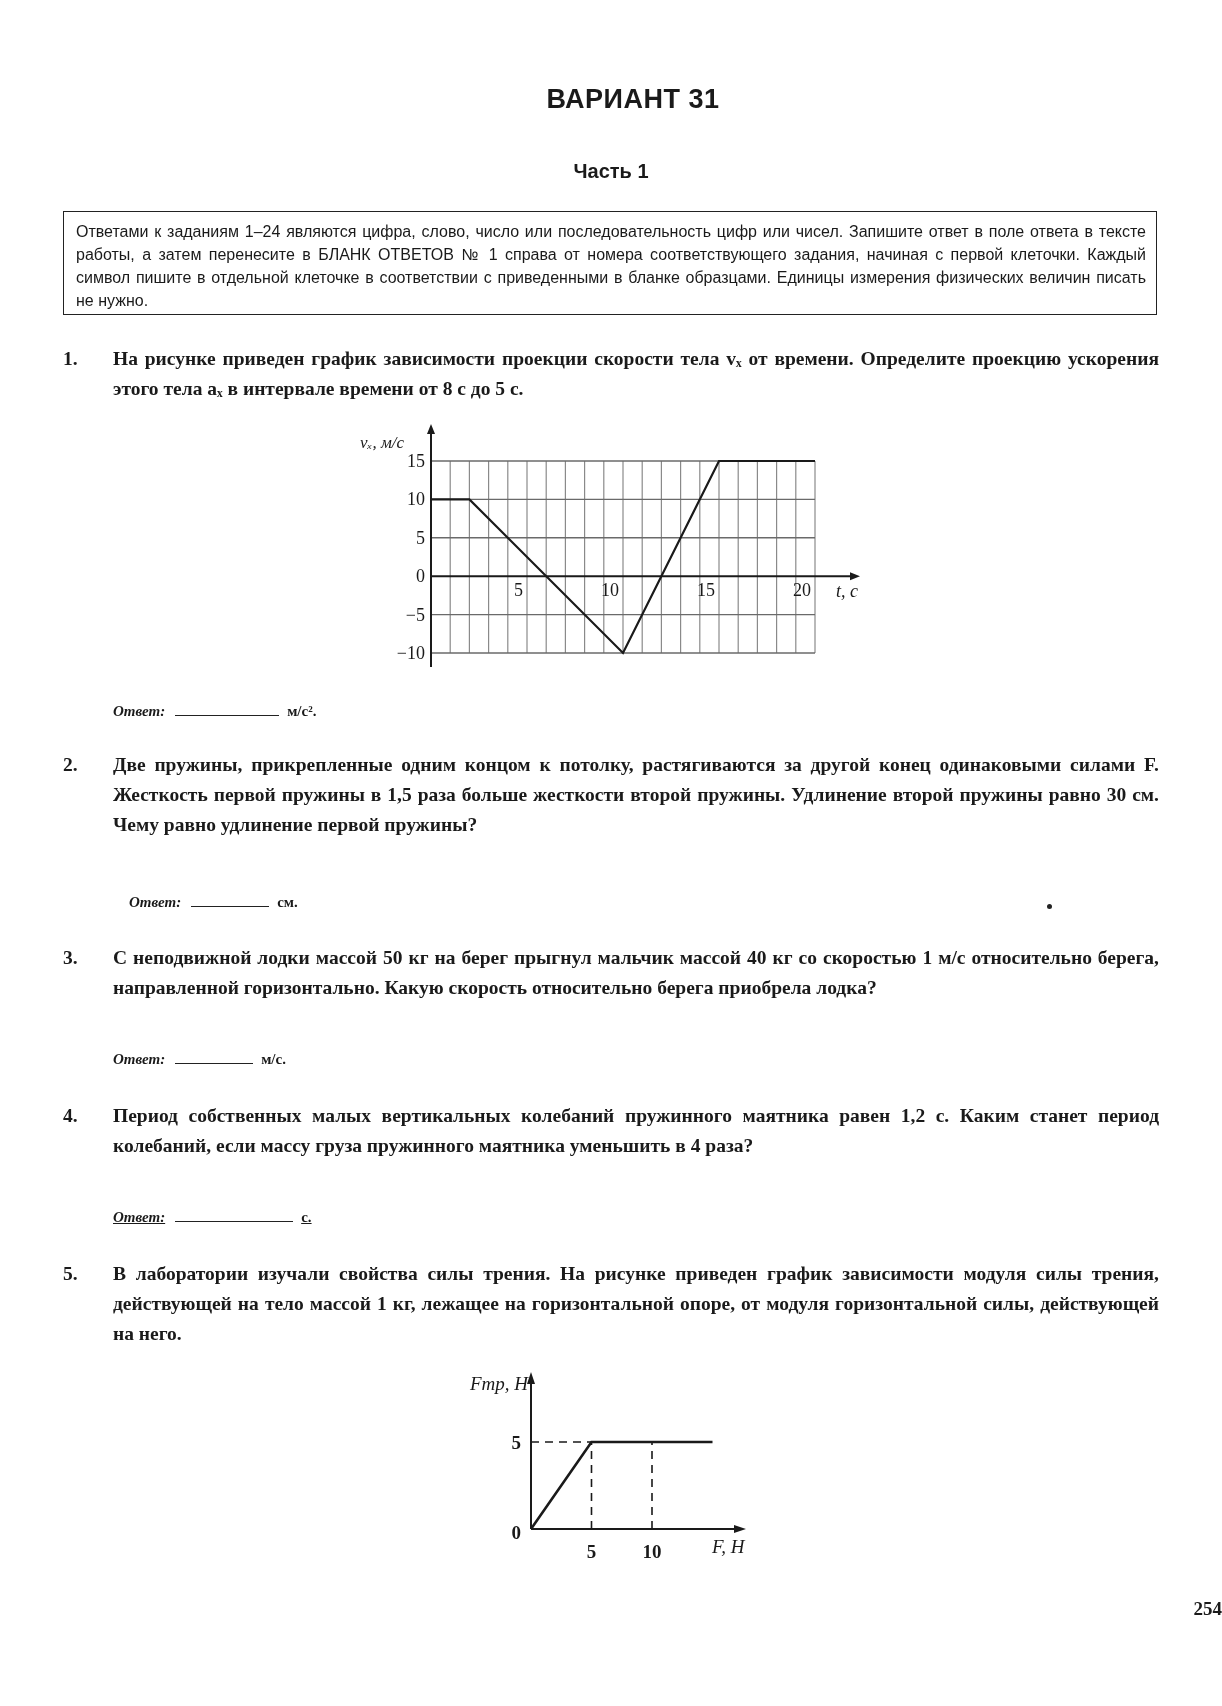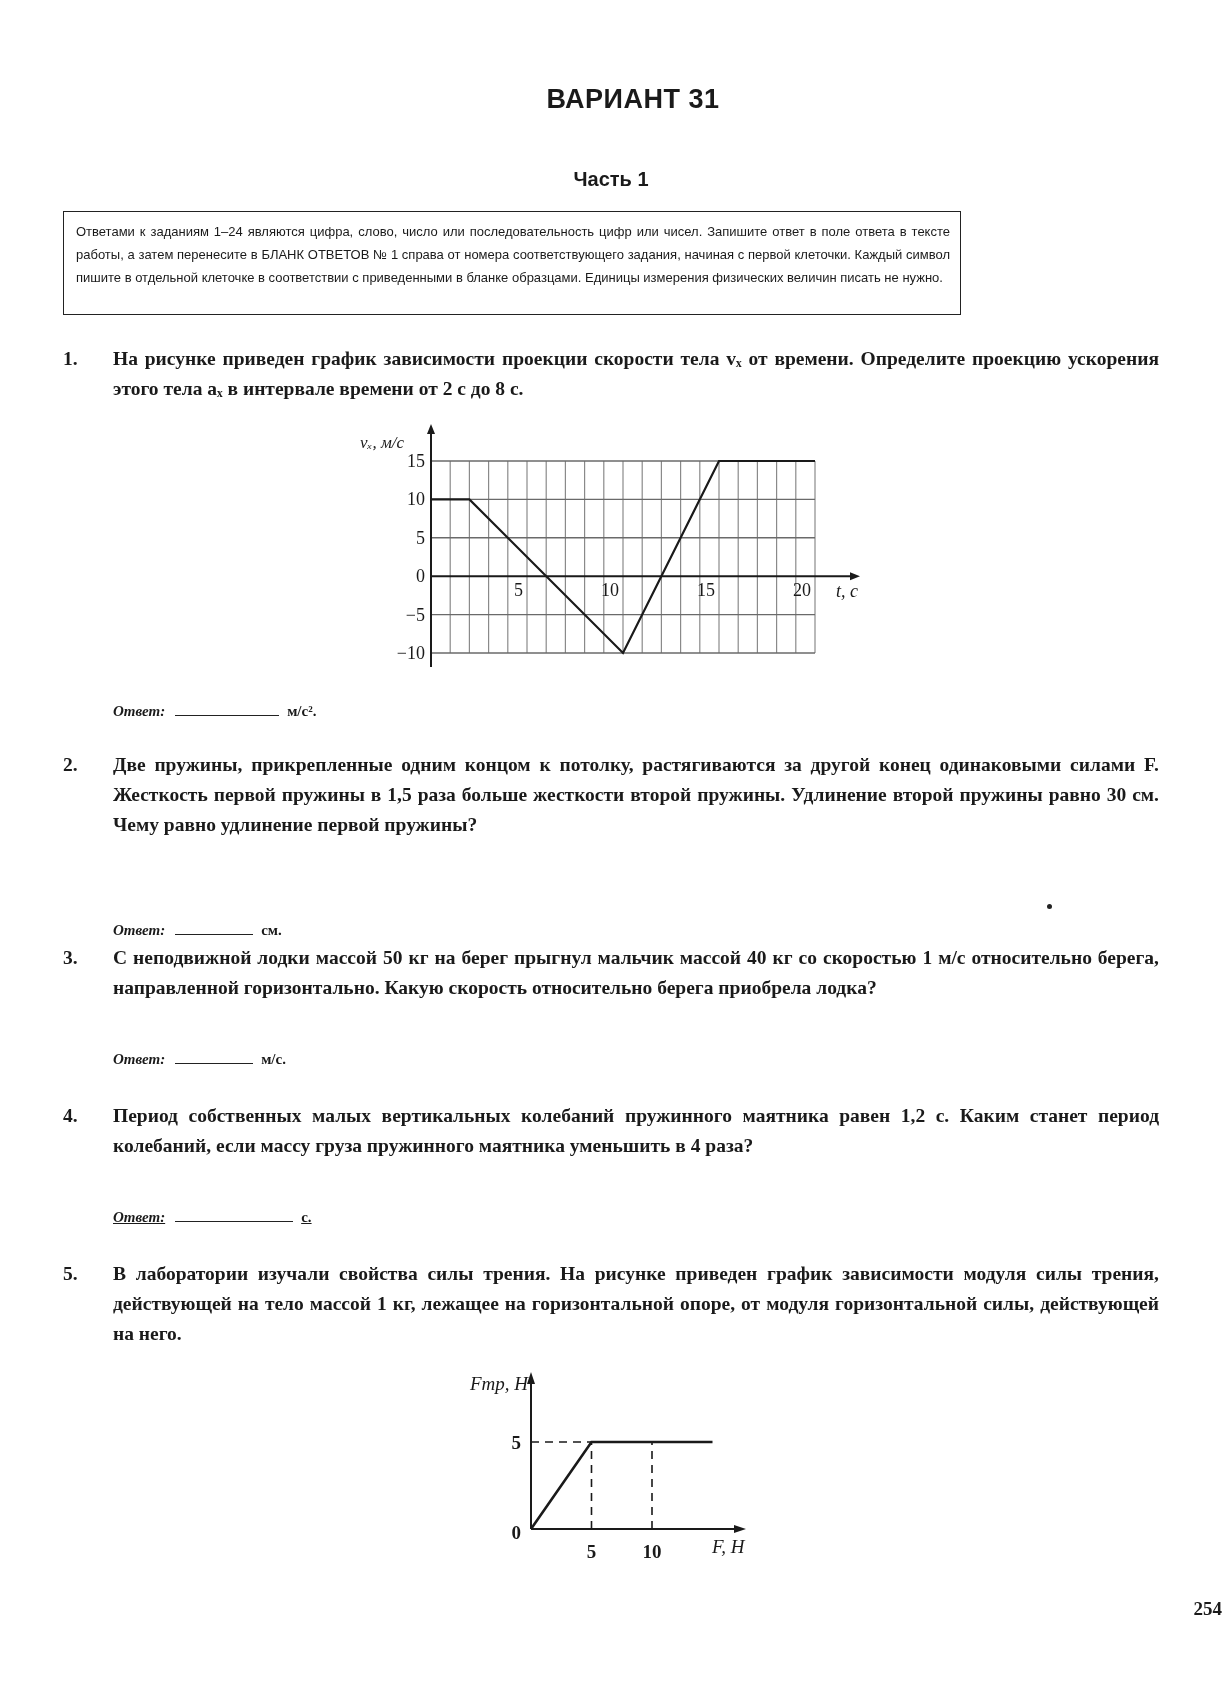--- a/index.html
+++ b/index.html
@@ -8,30 +8,30 @@
     color: #1a1a1a;
     font-family: "Liberation Serif", "DejaVu Serif", serif;
   }
   .abs { position: absolute; }
   .title {
     left: 0; width: 1222px; top: 84px; text-align: center;
     font-family: "Liberation Sans", "DejaVu Sans", sans-serif;
     font-weight: bold; font-size: 27px; letter-spacing: 0.5px; padding-left: 22px;
   }
   .subtitle {
-    left: 0; width: 1222px; top: 168px; text-align: center;
+    left: 0; width: 1222px; top: 160px; text-align: center;
     font-family: "Liberation Sans", "DejaVu Sans", sans-serif;
     font-weight: bold; font-size: 20px;
   }
   .instructions {
-    left: 63px; top: 211px; width: 898px; height: 104px;
+    left: 63px; top: 211px; width: 1094px; height: 104px;
     border: 1.5px solid #222; box-sizing: border-box;
     padding: 8px 10px 13px 12px;
     font-family: "Liberation Sans", "DejaVu Sans", sans-serif;
-    font-size: 13px; line-height: 23px; text-align: justify;
+    font-size: 16px; line-height: 23px; text-align: justify;
   }
   .task {
     left: 63px; width: 1096px;
     font-size: 19.5px; line-height: 30px;
     font-weight: bold;
   }
   .task .num { position: absolute; left: 0; top: 0; }
   .task .text { margin-left: 50px; text-align: justify; text-align-last: left; display:block; }
   .answer {
     left: 113px; font-size: 15px; font-weight: bold;
@@ -48,21 +48,21 @@
 </head>
 <body>
 
 <div class="abs title">ВАРИАНТ 31</div>
 <div class="abs subtitle">Часть 1</div>
 
 <div class="abs instructions">Ответами к заданиям 1–24 являются цифра, слово, число или последовательность цифр или чисел. Запишите от­вет в поле ответа в тексте работы, а затем перенесите в БЛАНК ОТВЕТОВ № 1 справа от номера соответствующе­го задания, начиная с первой клеточки. Каждый символ пишите в отдельной клеточке в соответствии с приведен­ными в бланке образцами. Единицы измерения физических величин писать не нужно.</div>
 
 <div class="abs task" style="top:344px;">
   <span class="num">1.</span>
-  <span class="text">На рисунке приведен график зависимости проекции скорости тела vₓ от времени. Определите проекцию ускорения этого тела aₓ в интервале времени от 2 с до 8 с.</span>
+  <span class="text">На рисунке приведен график зависимости проекции скорости тела vₓ от времени. Определите проекцию ускорения этого тела aₓ в интервале времени от 8 с до 5 с.</span>
 </div>
 
 <svg class="abs" id="chart1" style="left:0; top:0;" width="1222" height="720">
   <g id="c1-grid">
       <line x1="450.2" x2="450.2" y1="461" y2="653" stroke="#8a8a8a" stroke-width="1.2"></line>
       <line x1="469.4" x2="469.4" y1="461" y2="653" stroke="#8a8a8a" stroke-width="1.2"></line>
       <line x1="488.6" x2="488.6" y1="461" y2="653" stroke="#8a8a8a" stroke-width="1.2"></line>
       <line x1="507.8" x2="507.8" y1="461" y2="653" stroke="#8a8a8a" stroke-width="1.2"></line>
       <line x1="527" x2="527" y1="461" y2="653" stroke="#8a8a8a" stroke-width="1.2"></line>
       <line x1="546.2" x2="546.2" y1="461" y2="653" stroke="#8a8a8a" stroke-width="1.2"></line>
@@ -112,21 +112,21 @@
 </svg>
 
 <div class="abs answer" style="top:697px;">
   <span class="label">Ответ:</span><span class="blank" style="width:104px;"></span><span>м/с².</span>
 </div>
 
 <div class="abs task" style="top:750px;">
   <span class="num">2.</span>
   <span class="text">Две пружины, прикрепленные одним концом к потолку, растягиваются за другой конец одинаковыми силами F. Жесткость первой пружины в 1,5 раза больше жесткости второй пружины. Удлинение второй пружины равно 30 см. Чему равно удлинение первой пружины?</span>
 </div>
-<div class="abs answer" style="top:916px;">
+<div class="abs answer" style="top:888px;margin-left:16px;">
   <span class="label">Ответ:</span><span class="blank" style="width:78px;"></span><span>см.</span>
 </div>
 <div class="abs dot" style="left:1047px; top:904px;"></div>
 
 <div class="abs task" style="top:943px;">
   <span class="num">3.</span>
   <span class="text">С неподвижной лодки массой 50 кг на берег прыгнул мальчик массой 40 кг со скоростью 1 м/с относительно берега, направленной горизонтально. Какую скорость относительно берега приобрела лодка?</span>
 </div>
 <div class="abs answer" style="top:1045px;">
   <span class="label">Ответ:</span><span class="blank" style="width:78px;"></span><span>м/с.</span>

